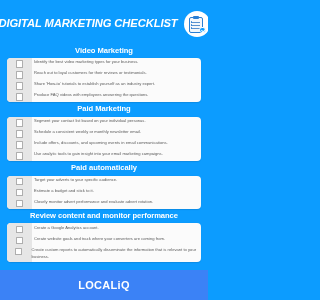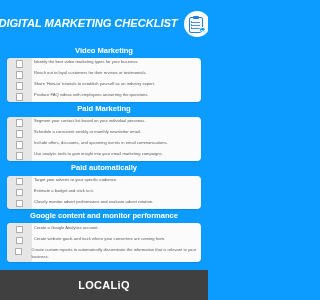--- a/index.html
+++ b/index.html
@@ -128,21 +128,21 @@
     font-size:4.1px;
     line-height:1.62;
     letter-spacing:0.02px;
   }
 
   
   .footer {
     flex:0 0 auto;
     display:flex; align-items:center; justify-content:center;
     height:30px;
-    background:#404040;
+    background:#3b82f6;
   }
   .logo {
     color:#ffffff;
     font-size:11px;
     font-weight:bold;
     letter-spacing:0.3px;
   }
 </style>
 </head>
 <body>
@@ -251,21 +251,21 @@
           </div>
           <div class="row">
             <div class="cb-cell">
               <div class="checkbox"></div>
             </div>
             <div class="txt-cell">Closely monitor advert performance and evaluate advert rotation.</div>
           </div>
         </div>
     </div>
 
-    <div class="section-heading">Google content and monitor performance</div>
+    <div class="section-heading">Review content and monitor performance</div>
     <div class="card" style="display: block; position: relative;">
         <div style="position: absolute; left: 0px; top: 0px; bottom: 0px; width: 25px; background: rgb(230, 230, 230);"></div>
 
       <div class="card-rows" style="position: relative;">
           <div class="row">
             <div class="cb-cell">
               <div class="checkbox"></div>
             </div>
             <div class="txt-cell">Create a Google Analytics account.</div>
           </div>

